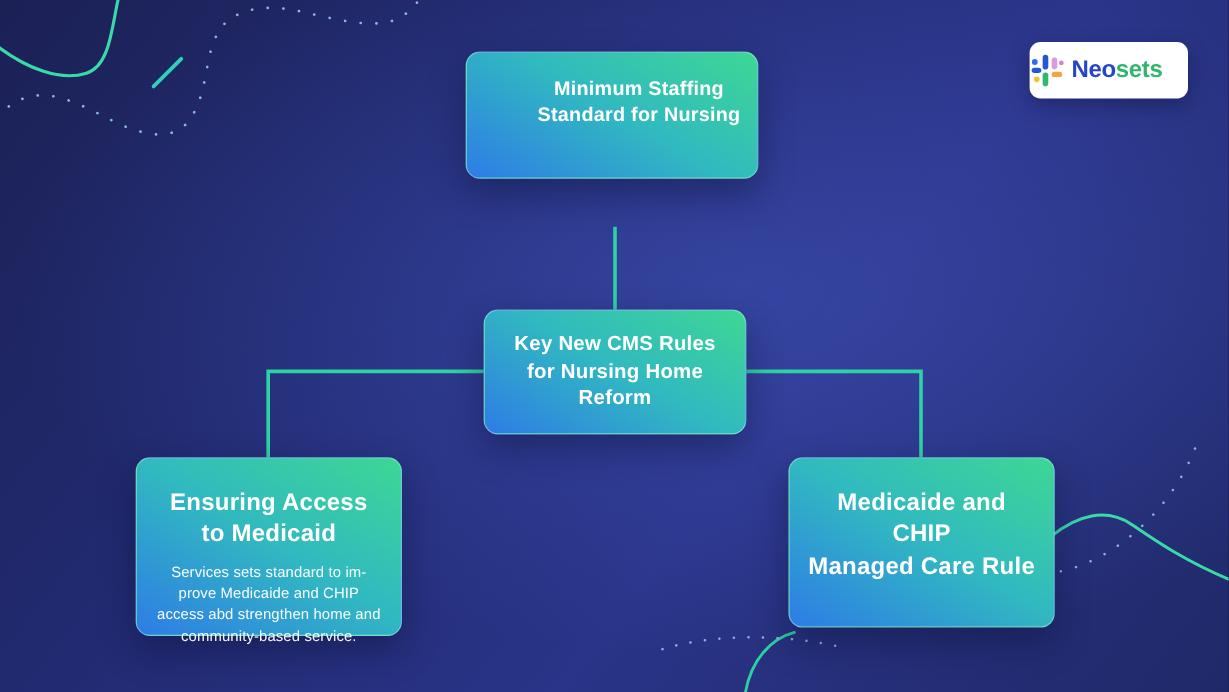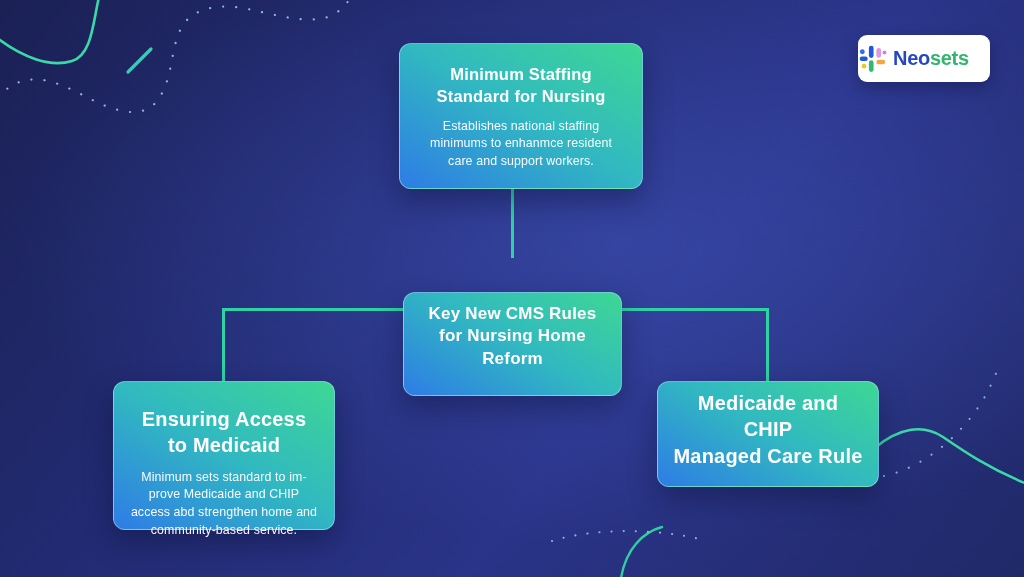--- a/index.html
+++ b/index.html
@@ -21,25 +21,25 @@
     padding:20px 14px 12px 14px;
   }
   .node .title{
     white-space:pre-line;font-weight:700;margin:0;letter-spacing:.2px;
     font-size:16.5px;line-height:1.32;text-align:center;
   }
   .node .body{
     white-space:pre-line;margin:10px 0 0 0;font-size:12.4px;line-height:1.42;
     font-weight:500;opacity:.97;text-align:center;letter-spacing:.1px;
   }
-  .node-top{left:399px;top:43px;width:244px;height:146px;}
-  .node-center{left:403px;top:258px;width:219px;height:104px;padding:10px 14px;margin-top:34px;}
+  .node-top{left:388px;top:43px;width:244px;height:106px;align-items:flex-end;}
+  .node-center{left:403px;top:258px;width:219px;height:104px;justify-content:center;padding:10px 14px;}
   .node-center .title{font-size:17px;}
   .node-left{left:113px;top:381px;width:222px;height:149px;padding-top:24px;}
-  .node-right{left:657px;top:381px;width:222px;height:106px;padding-top:8px;}
+  .node-right{left:657px;top:381px;width:222px;height:142px;padding-top:24px;}
   .node-left .title,.node-right .title{font-size:20px;}
   .logo-card{
     position:absolute;left:858px;top:35px;width:132px;height:47px;border-radius:9px;
     background:#ffffff;display:flex;align-items:center;gap:5px;
     box-shadow:0 6px 16px rgba(8,12,48,0.35);
   }
   .logo-word{font-weight:700;font-size:20px;letter-spacing:-0.3px;display:flex;}
   .logo-icon{width:30px;height:30px;flex:0 0 auto;}
 </style>
 </head>
@@ -59,35 +59,32 @@
 
   <svg class="layer" viewBox="0 0 1024 577">
     <path d="M 512.5 189 L 512.5 258" fill="none" stroke="#2ed3a5" stroke-width="3"></path>
     <path d="M 403 309.5 L 223.5 309.5 L 223.5 381" fill="none" stroke="#2ed3a5" stroke-width="3"></path>
     <path d="M 622 309.5 L 767.5 309.5 L 767.5 381" fill="none" stroke="#2ed3a5" stroke-width="3"></path>
   </svg>
 
   <div class="node node-top">
     <h2 class="title">Minimum Staffing
 Standard for Nursing</h2>
-    <p class="body">Establishes national staffing
-minimums to enhanmce resident
-care and support workers.</p>
   </div>
 
   <div class="node node-center">
     <h2 class="title">Key New CMS Rules
 for Nursing Home
 Reform</h2>
   </div>
 
   <div class="node node-left">
     <h2 class="title">Ensuring Access
 to Medicaid</h2>
-    <p class="body">Minimum sets standard to im-
+    <p class="body">Services sets standard to im-
 prove Medicaide and CHIP
 access abd strengthen home and
 community-based service.</p>
   </div>
 
   <div class="node node-right">
     <h2 class="title">Medicaide and CHIP
 Managed Care Rule</h2>
   </div>
 

